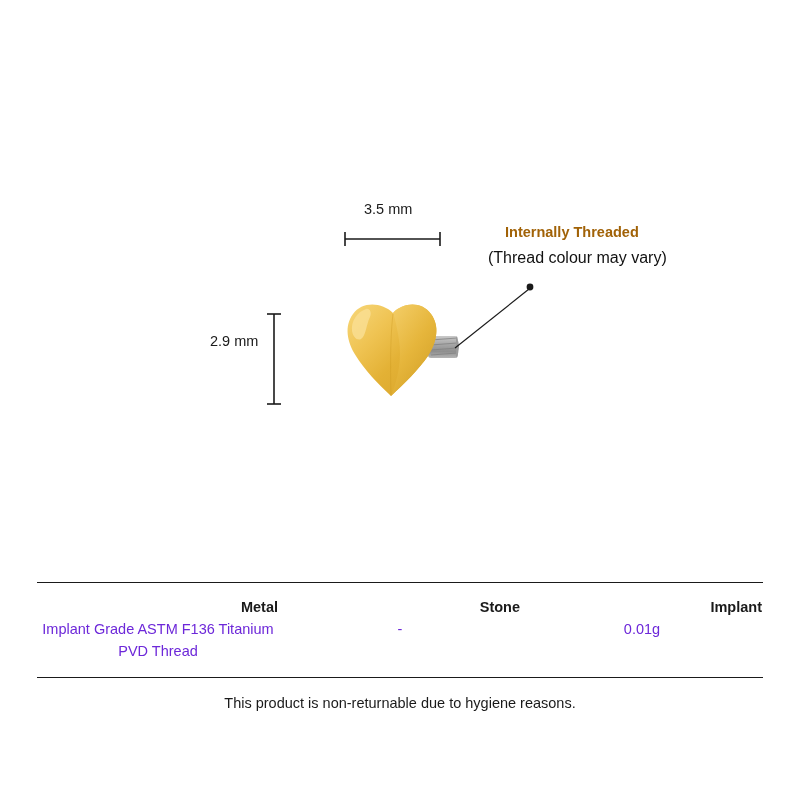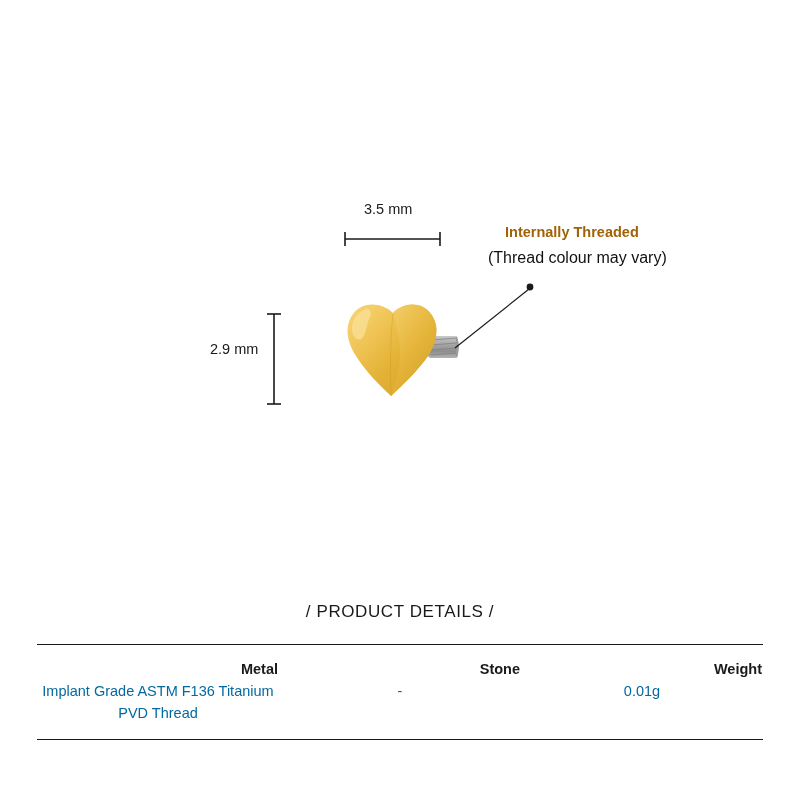--- a/index.html
+++ b/index.html
@@ -33,21 +33,21 @@
     white-space: nowrap;
   }
 
   #width-label {
     left: 364px;
     top: 201px;
   }
 
   #height-label {
     left: 210px;
-    top: 341px;
+    top: 333px;
   }
 
   .callout-title {
     position: absolute;
     left: 505px;
     top: 224px;
     font-size: 14.5px;
     font-weight: bold;
     color: #a16207;
     white-space: nowrap;
@@ -104,21 +104,21 @@
     font-weight: bold;
     padding-top: 16px;
     padding-bottom: 2px;
     text-align: right;
     color: #1a1a1a;
   }
   #spec-table td {
     font-size: 14.5px;
     font-weight: normal;
     text-align: center;
-    color: #0369a1;
+    color: #6d28d9;
     padding-bottom: 14px;
     line-height: 1.55;
     vertical-align: top;
   }
 
   #footnote {
     text-align: center;
     font-size: 14.5px;
     color: #1a1a1a;
     padding-top: 17px;
@@ -203,39 +203,39 @@
 
   <div class="dim-label" id="height-label">2.9 mm</div>
 
   <div class="callout-title">Internally Threaded</div>
 
   <div class="callout-sub">(Thread colour may vary)</div>
 </div>
 
 <div id="details">
 
-  <div id="details-heading">/ PRODUCT DETAILS /</div>
 
   <div class="rule top"></div>
 
   <table id="spec-table">
     <thead>
       <tr>
         <th>Metal</th>
         <th>Stone</th>
-        <th>Weight</th>
+        <th>Implant</th>
       </tr>
     </thead>
     <tbody>
       <tr>
         <td>
           <span>Implant Grade ASTM F136 Titanium</span><br>
           <span>PVD Thread</span>
         </td>
         <td>-</td>
         <td>0.01g</td>
       </tr>
     </tbody>
   </table>
 
   <div class="rule mid"></div>
 
+  <div id="footnote">This product is non-returnable due to hygiene reasons.</div>
 </div>
 
 </body></html>

